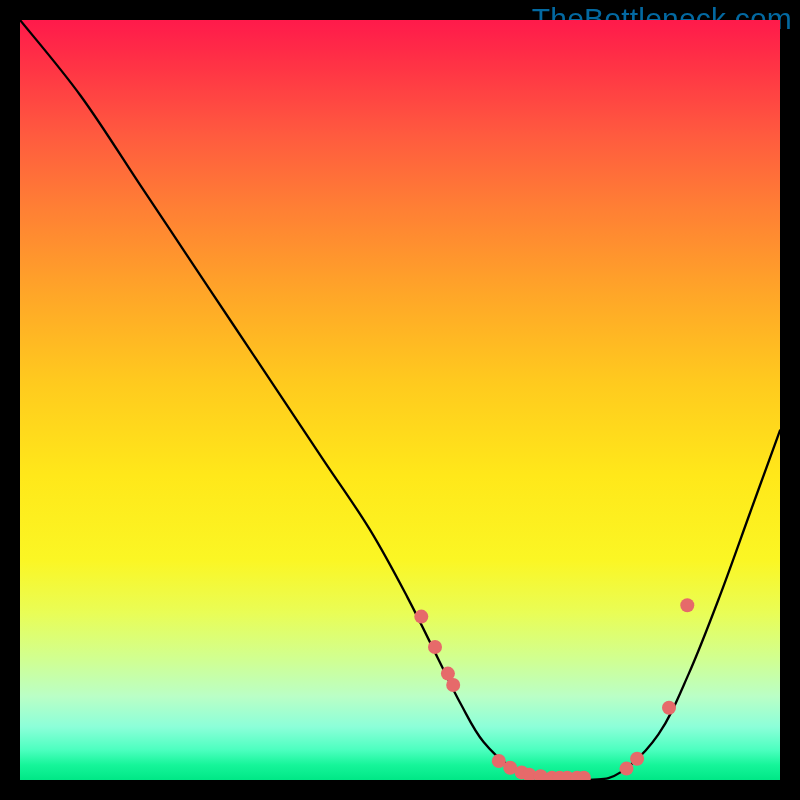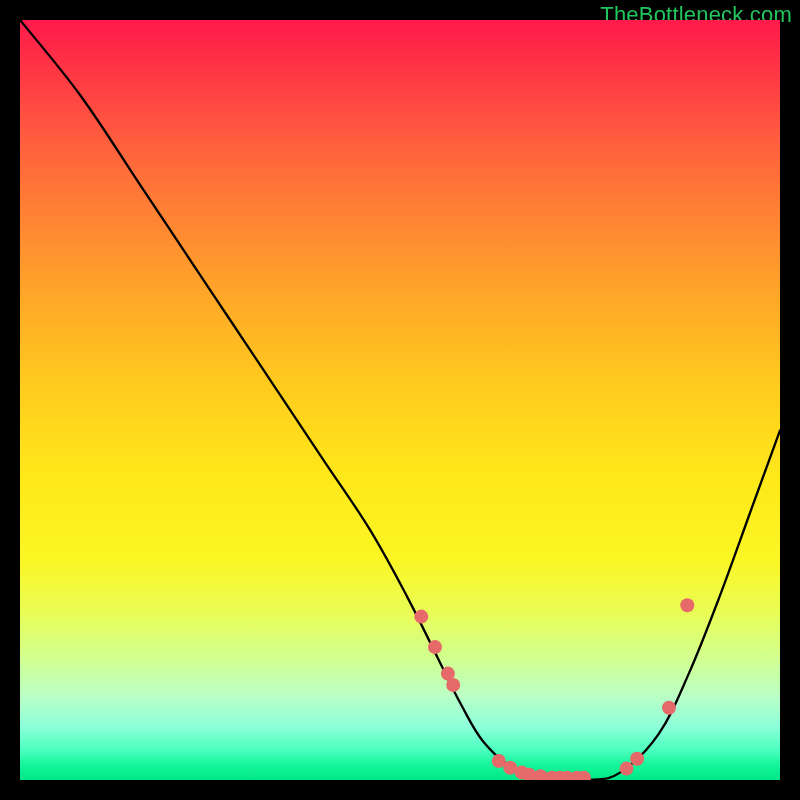--- a/index.html
+++ b/index.html
@@ -44,22 +44,22 @@
       #baffc6 89%,
       #8cffd9 93%,
       #4dffc0 96%,
       #16f59a 98%,
       #00e786 100%);
   }
   .watermark {
     position: absolute;
     top: 2px;
     right: 8px;
-    color: #22c55e;
-    font-size: 22px;
+    color: #0369a1;
+    font-size: 30px;
     font-weight: 500;
     letter-spacing: 0.2px;
     user-select: none;
   }
   svg.curve {
     position: absolute;
     left: 0;
     top: 0;
     width: 100%;
     height: 100%;

